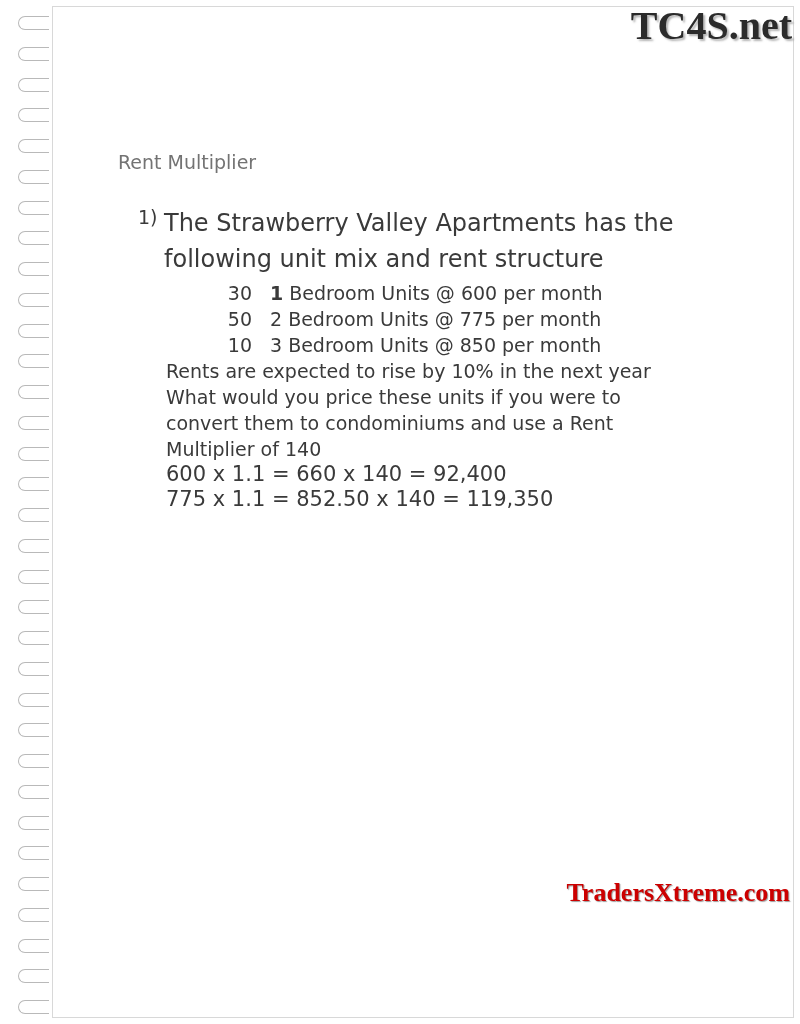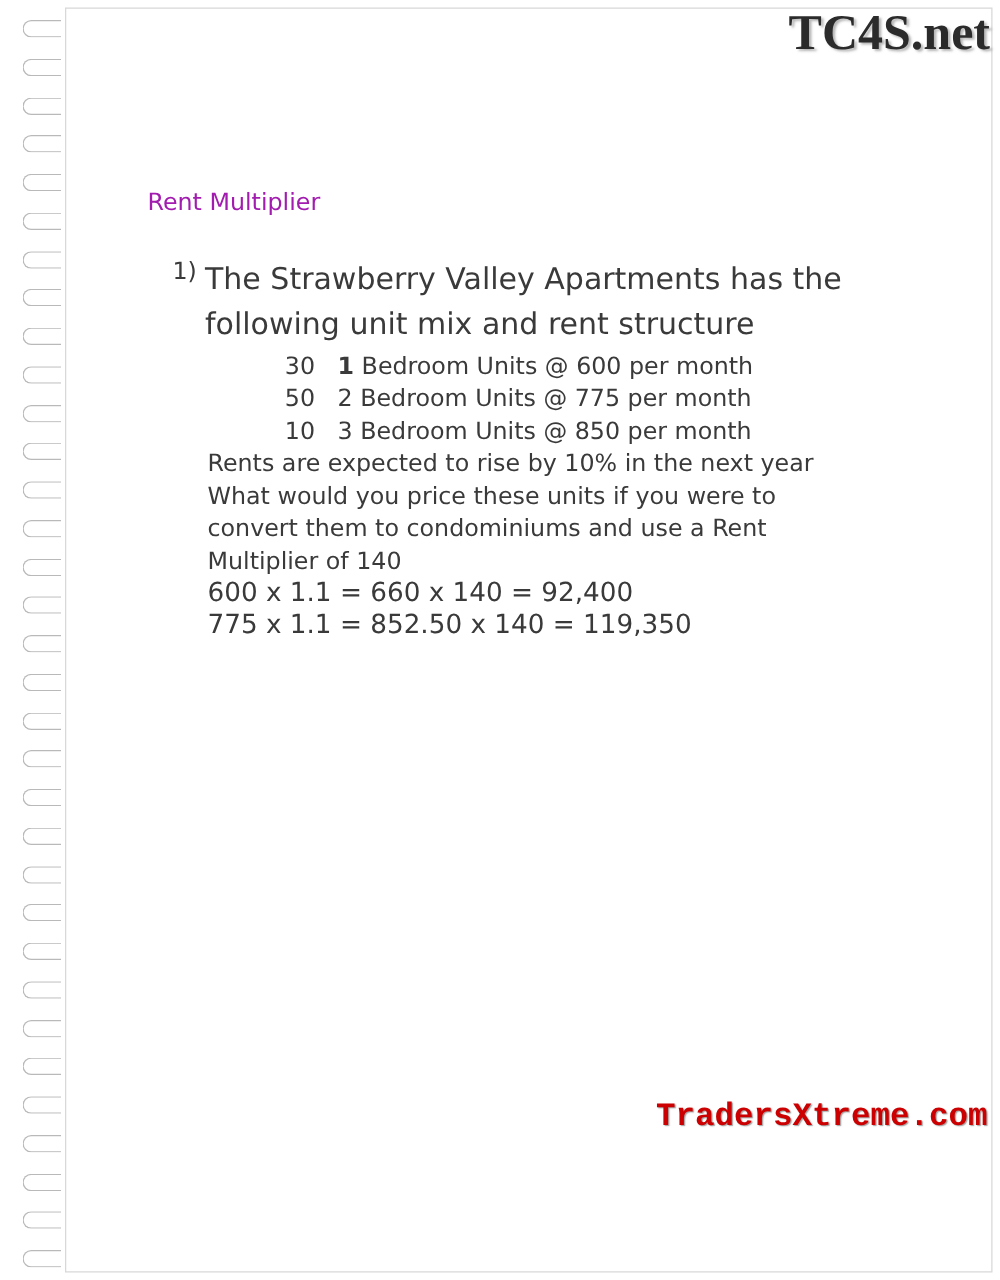--- a/index.html
+++ b/index.html
@@ -62,41 +62,41 @@
     color: #2b2b2b;
     letter-spacing: 0px;
     text-shadow: 2px 2px 2px rgba(120,120,120,0.55);
   }
 
   
   .brand-bottom {
     position: absolute;
     right: 10px;
     bottom: 8px;
-    font-family: Liberation Mono, monospace;
+    font-family: Liberation Serif, serif;
     font-weight: bold;
     font-size: 26px;
     color: #cc0000;
     text-shadow: 1px 1px 1px rgba(90,90,90,0.6);
   }
 
   
   .doc {
     position: absolute;
     left: 118px;
     top: 150px;
     width: 620px;
     color: #3a3a3a;
     font-size: 19px;
     line-height: 25px;
   }
   .title {
     font-size: 19px;
     margin-bottom: 30px;
-    color: #a21caf;
+    color: #737373;
   }
   .q-block {
     position: relative;
     margin-left: 20px;
   }
   .q-num {
     position: absolute;
     left: 0px;
     top: 0px;
     width: 26px;

